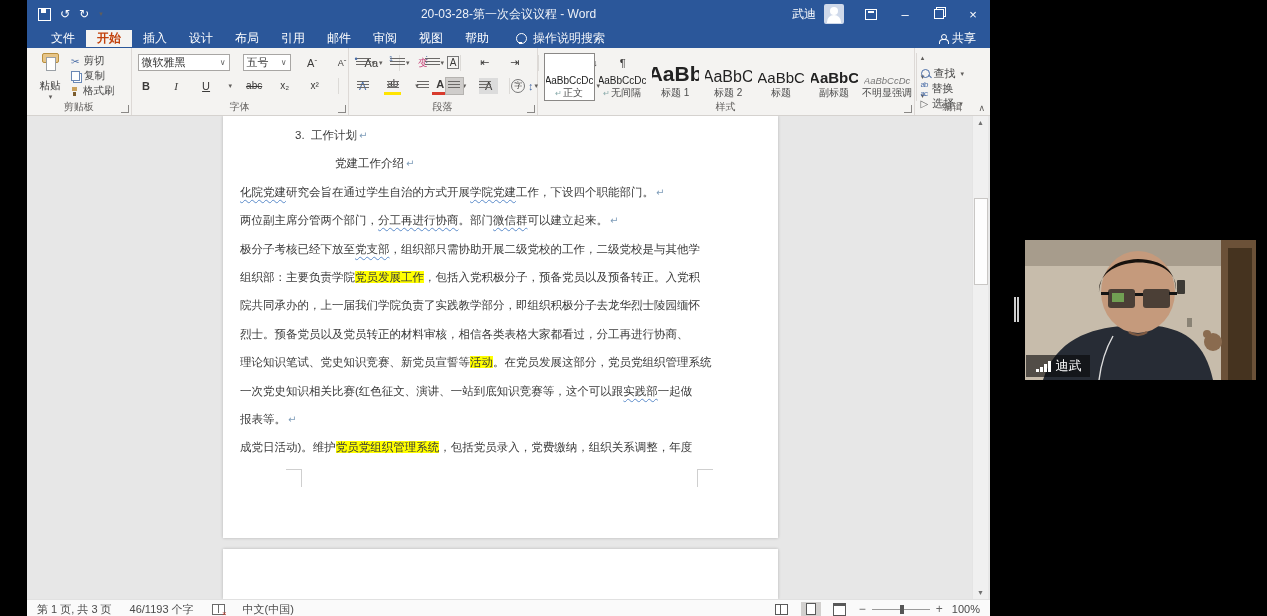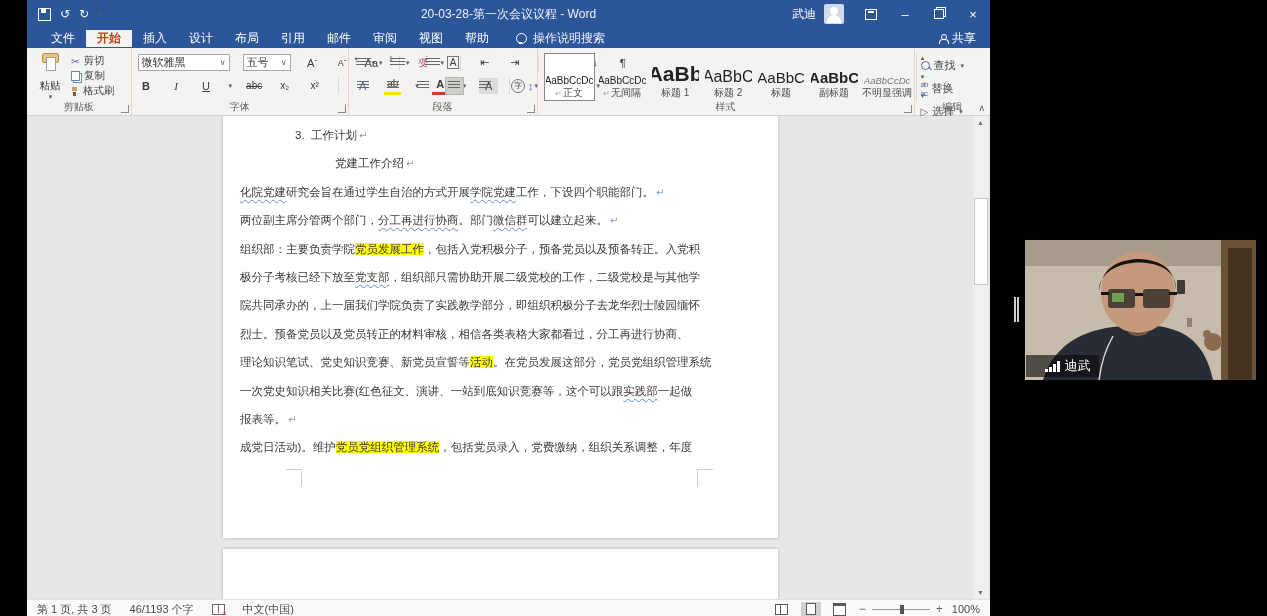--- a/index.html
+++ b/index.html
@@ -94,21 +94,21 @@
   .k-body .sample{font-size:10px;}
   .k-h1 .sample{font-size:21px;font-weight:bold;}
   .k-h2 .sample{font-size:16px;}
   .k-title .sample{font-size:15px;}
   .k-subtitle .sample{font-size:15px;font-weight:bold;}
   .k-subtle .sample{font-size:9.5px;font-style:italic;color:#777;}
   .sg-scroll{display:flex;flex-direction:column;justify-content:space-between;padding:1px 0;margin-left:3px;border-left:1px solid #ddd9d6;}
   .sg-scroll span{font-size:7px;color:#605e5c;text-align:center;width:12px;}
 
   
-  .edit-col{display:flex;flex-direction:column;justify-content:center;gap:8px;margin-top:23px;}
+  .edit-col{display:flex;flex-direction:column;justify-content:center;gap:0;margin-top:23px;}
   .edit-item{display:flex;align-items:center;gap:4px;height:15px;font-size:11px;color:#444;}
   .mag{width:7px;height:7px;border:1.3px solid #4a6da7;border-radius:50%;position:relative;}
   .mag:after{content:"";position:absolute;left:6px;top:6px;width:4px;height:1.3px;background:#4a6da7;transform:rotate(45deg);}
   .rep-ic{font-size:8px;color:#4a6da7;letter-spacing:-1px;}
   .sel-ic{font-size:10px;color:#666;}
   .collapse{position:absolute;right:5px;bottom:2px;font-size:9px;color:#605e5c;}
 
   
   .docarea{position:relative;height:483px;background:#e7e7e7;overflow:hidden;}
   .page{position:absolute;left:196px;width:555px;background:#fff;box-shadow:0 0 3px rgba(0,0,0,.22);}
@@ -145,21 +145,21 @@
   .ztrack{width:58px;height:1px;background:#9a9a9a;position:relative;}
   .zthumb{position:absolute;left:28px;top:-4px;width:4px;height:9px;background:#555;}
   .zsign{font-size:12px;color:#666;}
 
   
   .cam-handle{position:absolute;left:1014px;top:297px;width:5px;height:25px;
     background:linear-gradient(to right,#cdcdcd 0 2px,#000 2px 3px,#cdcdcd 3px 5px);}
   .cam{position:absolute;left:1025px;top:240px;width:231px;height:140px;background:#111;overflow:hidden;}
   .cam svg{display:block;}
   .nametag{position:absolute;left:1px;bottom:3px;background:rgba(10,10,10,.62);color:#fff;
-    display:flex;align-items:center;gap:5px;padding:2px 8px 2px 19px;font-size:13px;}
+    display:flex;align-items:center;gap:5px;padding:2px 8px 2px 10px;font-size:13px;}
   .sigbars{display:flex;align-items:flex-end;gap:1.5px;height:11px;}
   .sigbars span{width:2.5px;background:#fff;display:inline-block;}
 </style>
 </head>
 <body>
 
 <div class="win">
 
   <div class="titlebar">
     <div class="qat">
@@ -401,22 +401,22 @@
     <div class="collapse">∧</div>
   </div>
 
   <div class="docarea">
     <div class="page page1">
       <div class="lines" id="docLines">
           <div class="line" style="padding-left: 55px;"><span class="seg">3.  工作计划</span><span class="pmark">↵</span></div>
           <div class="line" style="padding-left: 95px;"><span class="seg">党建工作介绍</span><span class="pmark">↵</span></div>
           <div class="line"><span class="seg ul">化院党建</span><span class="seg">研究会旨在通过学生自治的方式开展</span><span class="seg ul">学院党建</span><span class="seg">工作，下设四个职能部门。</span><span class="pmark">↵</span></div>
           <div class="line"><span class="seg">两位副主席分管两个部门，</span><span class="seg ul">分工再进行协商</span><span class="seg">。部门</span><span class="seg ul">微信群</span><span class="seg">可以建立起来。</span><span class="pmark">↵</span></div>
+          <div class="line"><span class="seg">极分子考核已经下放至</span><span class="seg ul">党支部</span><span class="seg">，组织部只需协助开展二级党校的工作，二级党校是与其他学</span></div>
           <div class="line"><span class="seg">组织部：主要负责学院</span><span class="seg hl">党员发展工作</span><span class="seg">，包括入党积极分子，预备党员以及预备转正。入党积</span></div>
-          <div class="line"><span class="seg">极分子考核已经下放至</span><span class="seg ul">党支部</span><span class="seg">，组织部只需协助开展二级党校的工作，二级党校是与其他学</span></div>
           <div class="line"><span class="seg">院共同承办的，上一届我们学院负责了实践教学部分，即组织积极分子去龙华烈士陵园缅怀</span></div>
           <div class="line"><span class="seg">烈士。预备党员以及党员转正的材料审核，相信各类表格大家都看过，分工再进行协商、</span></div>
           <div class="line"><span class="seg">理论知识笔试、党史知识竞赛、新党员宣誓等</span><span class="seg hl">活动</span><span class="seg">。在党员发展这部分，党员党组织管理系统</span></div>
           <div class="line"><span class="seg">一次党史知识相关比赛(红色征文、演讲、一站到底知识竞赛等，这个可以跟</span><span class="seg ul">实践部</span><span class="seg">一起做</span></div>
           <div class="line"><span class="seg">报表等。</span><span class="pmark">↵</span></div>
           <div class="line"><span class="seg">成党日活动)。维护</span><span class="seg hl">党员党组织管理系统</span><span class="seg">，包括党员录入，党费缴纳，组织关系调整，年度</span></div>
         </div>
       <div class="mmark l"></div>
       <div class="mmark r"></div>
     </div>

